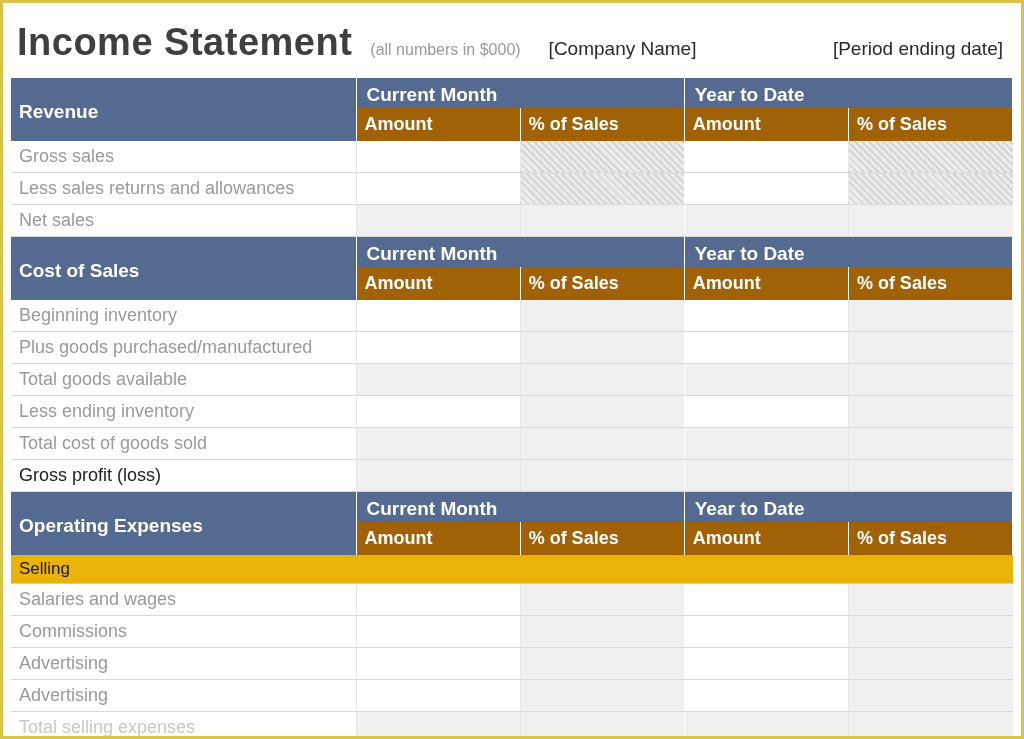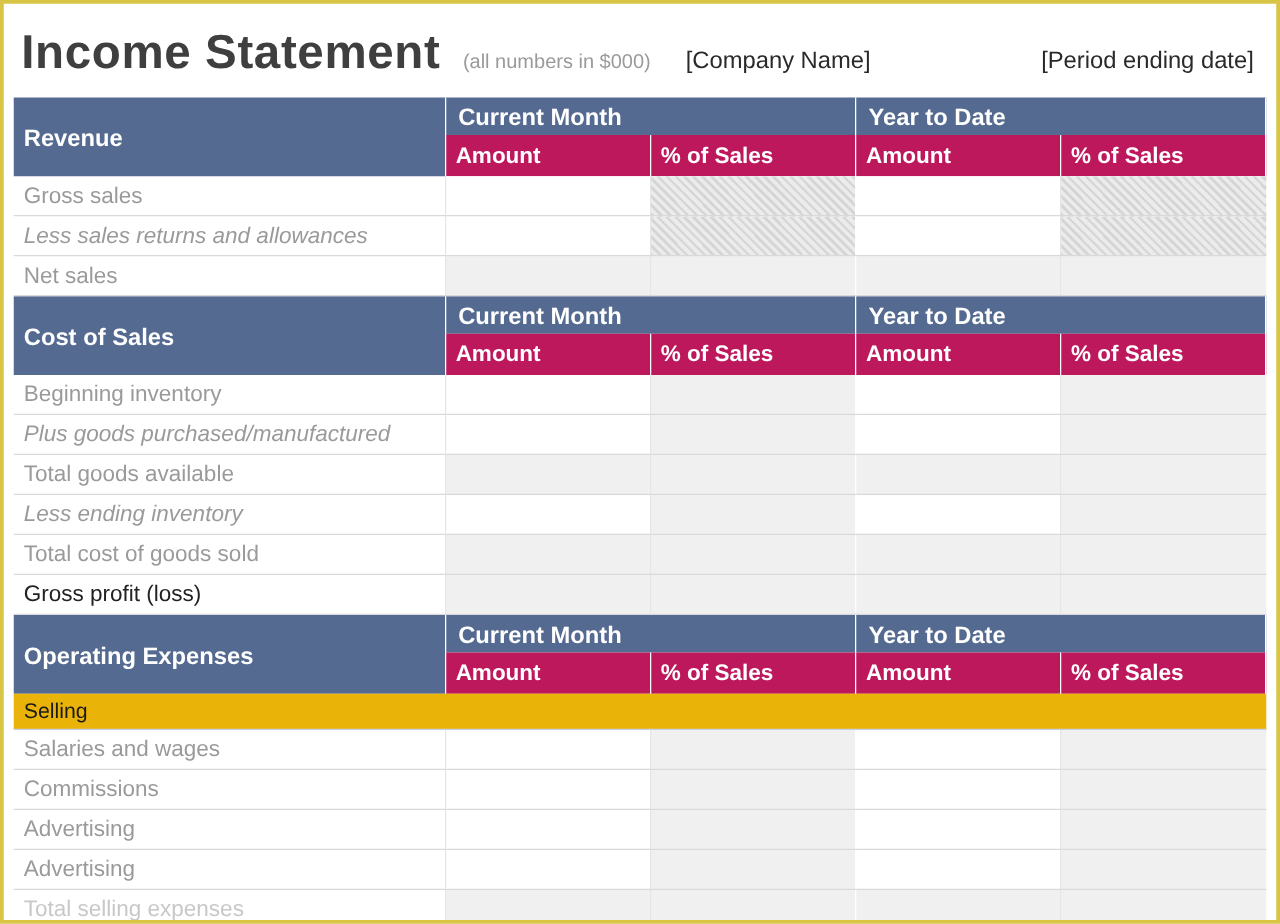--- a/index.html
+++ b/index.html
@@ -68,21 +68,21 @@
     padding-left: 8px;
     vertical-align: middle;
   }
   tr.sect-top td.period-head {
   }
   tr.sect-sub td {
     background: #546a91;
     padding: 0;
   }
   tr.sect-sub td.sub {
-    background: #be185d;
+    background: #a16207;
     color: #fff;
     font-weight: 700;
     font-size: 18px;
     padding: 6px 8px 6px 8px;
     border-right: 1px solid #fff;
     text-align: left;
   }
 
   
   tr.line td {
@@ -95,21 +95,20 @@
   tr.line td.label {
     color: #9a9a9a;
     text-align: left;
     margin-top: 42px;
   }
   tr.line td.label.dark {
     color: #222;
     font-weight: 400;
   }
   tr.line td.label.italic {
-    font-style: italic;
   }
   tr.line td.cell {
     background: #fff;
     border-left: 1px solid #e6e6e6;
   }
   tr.line td.cell.shade {
     background: #f0f0f0;
   }
   tr.line td.cell.hatch {
     background-image:

